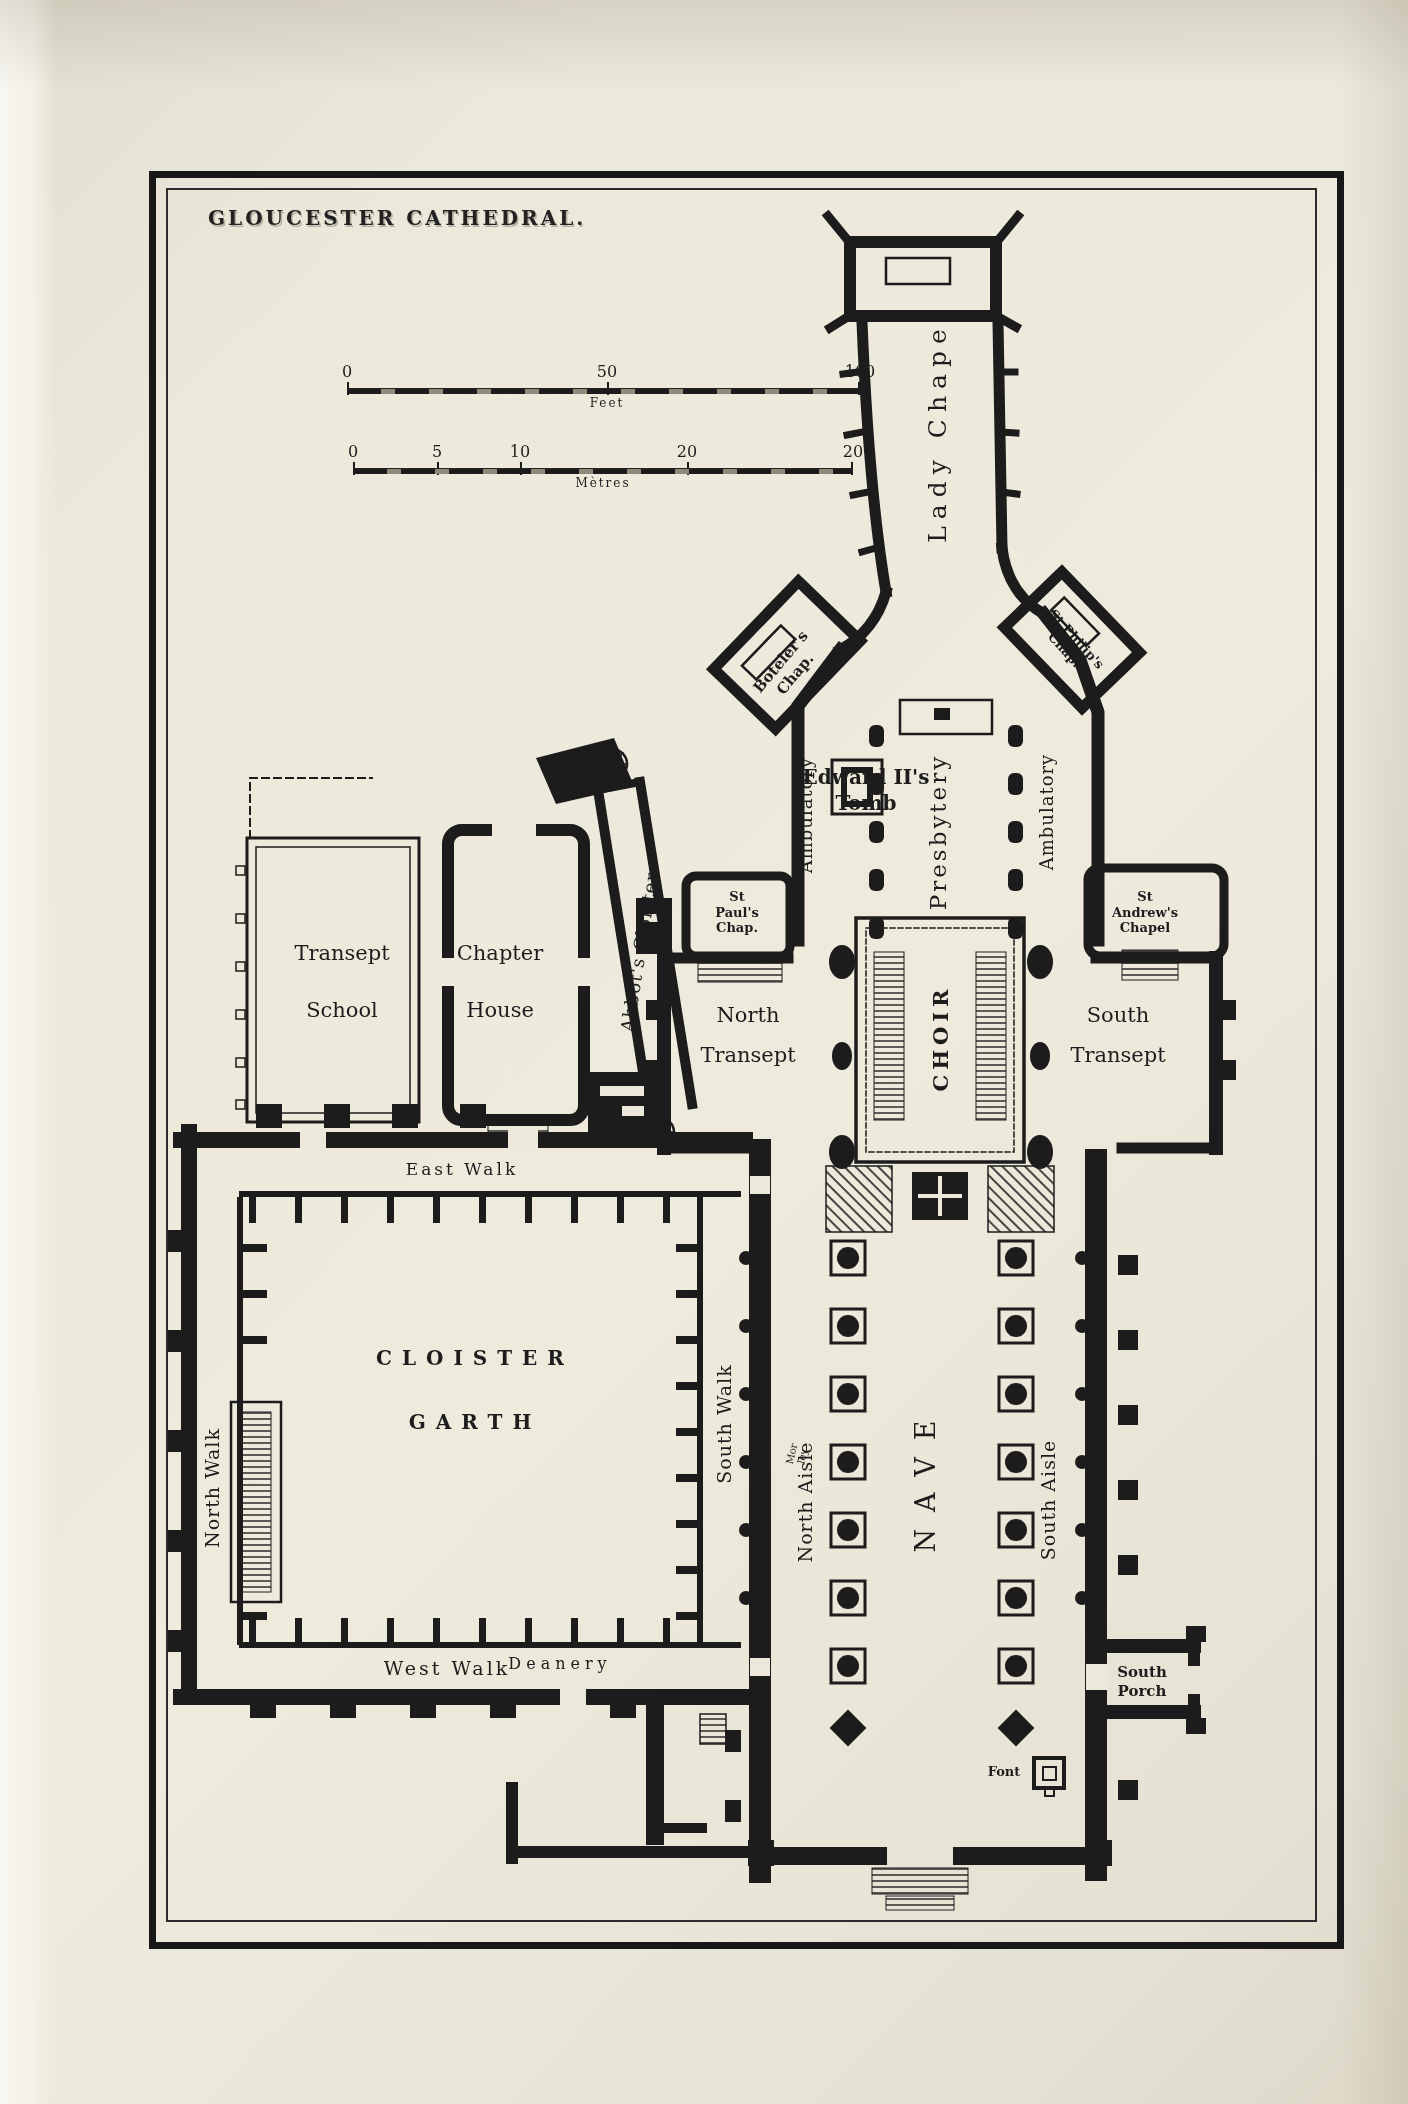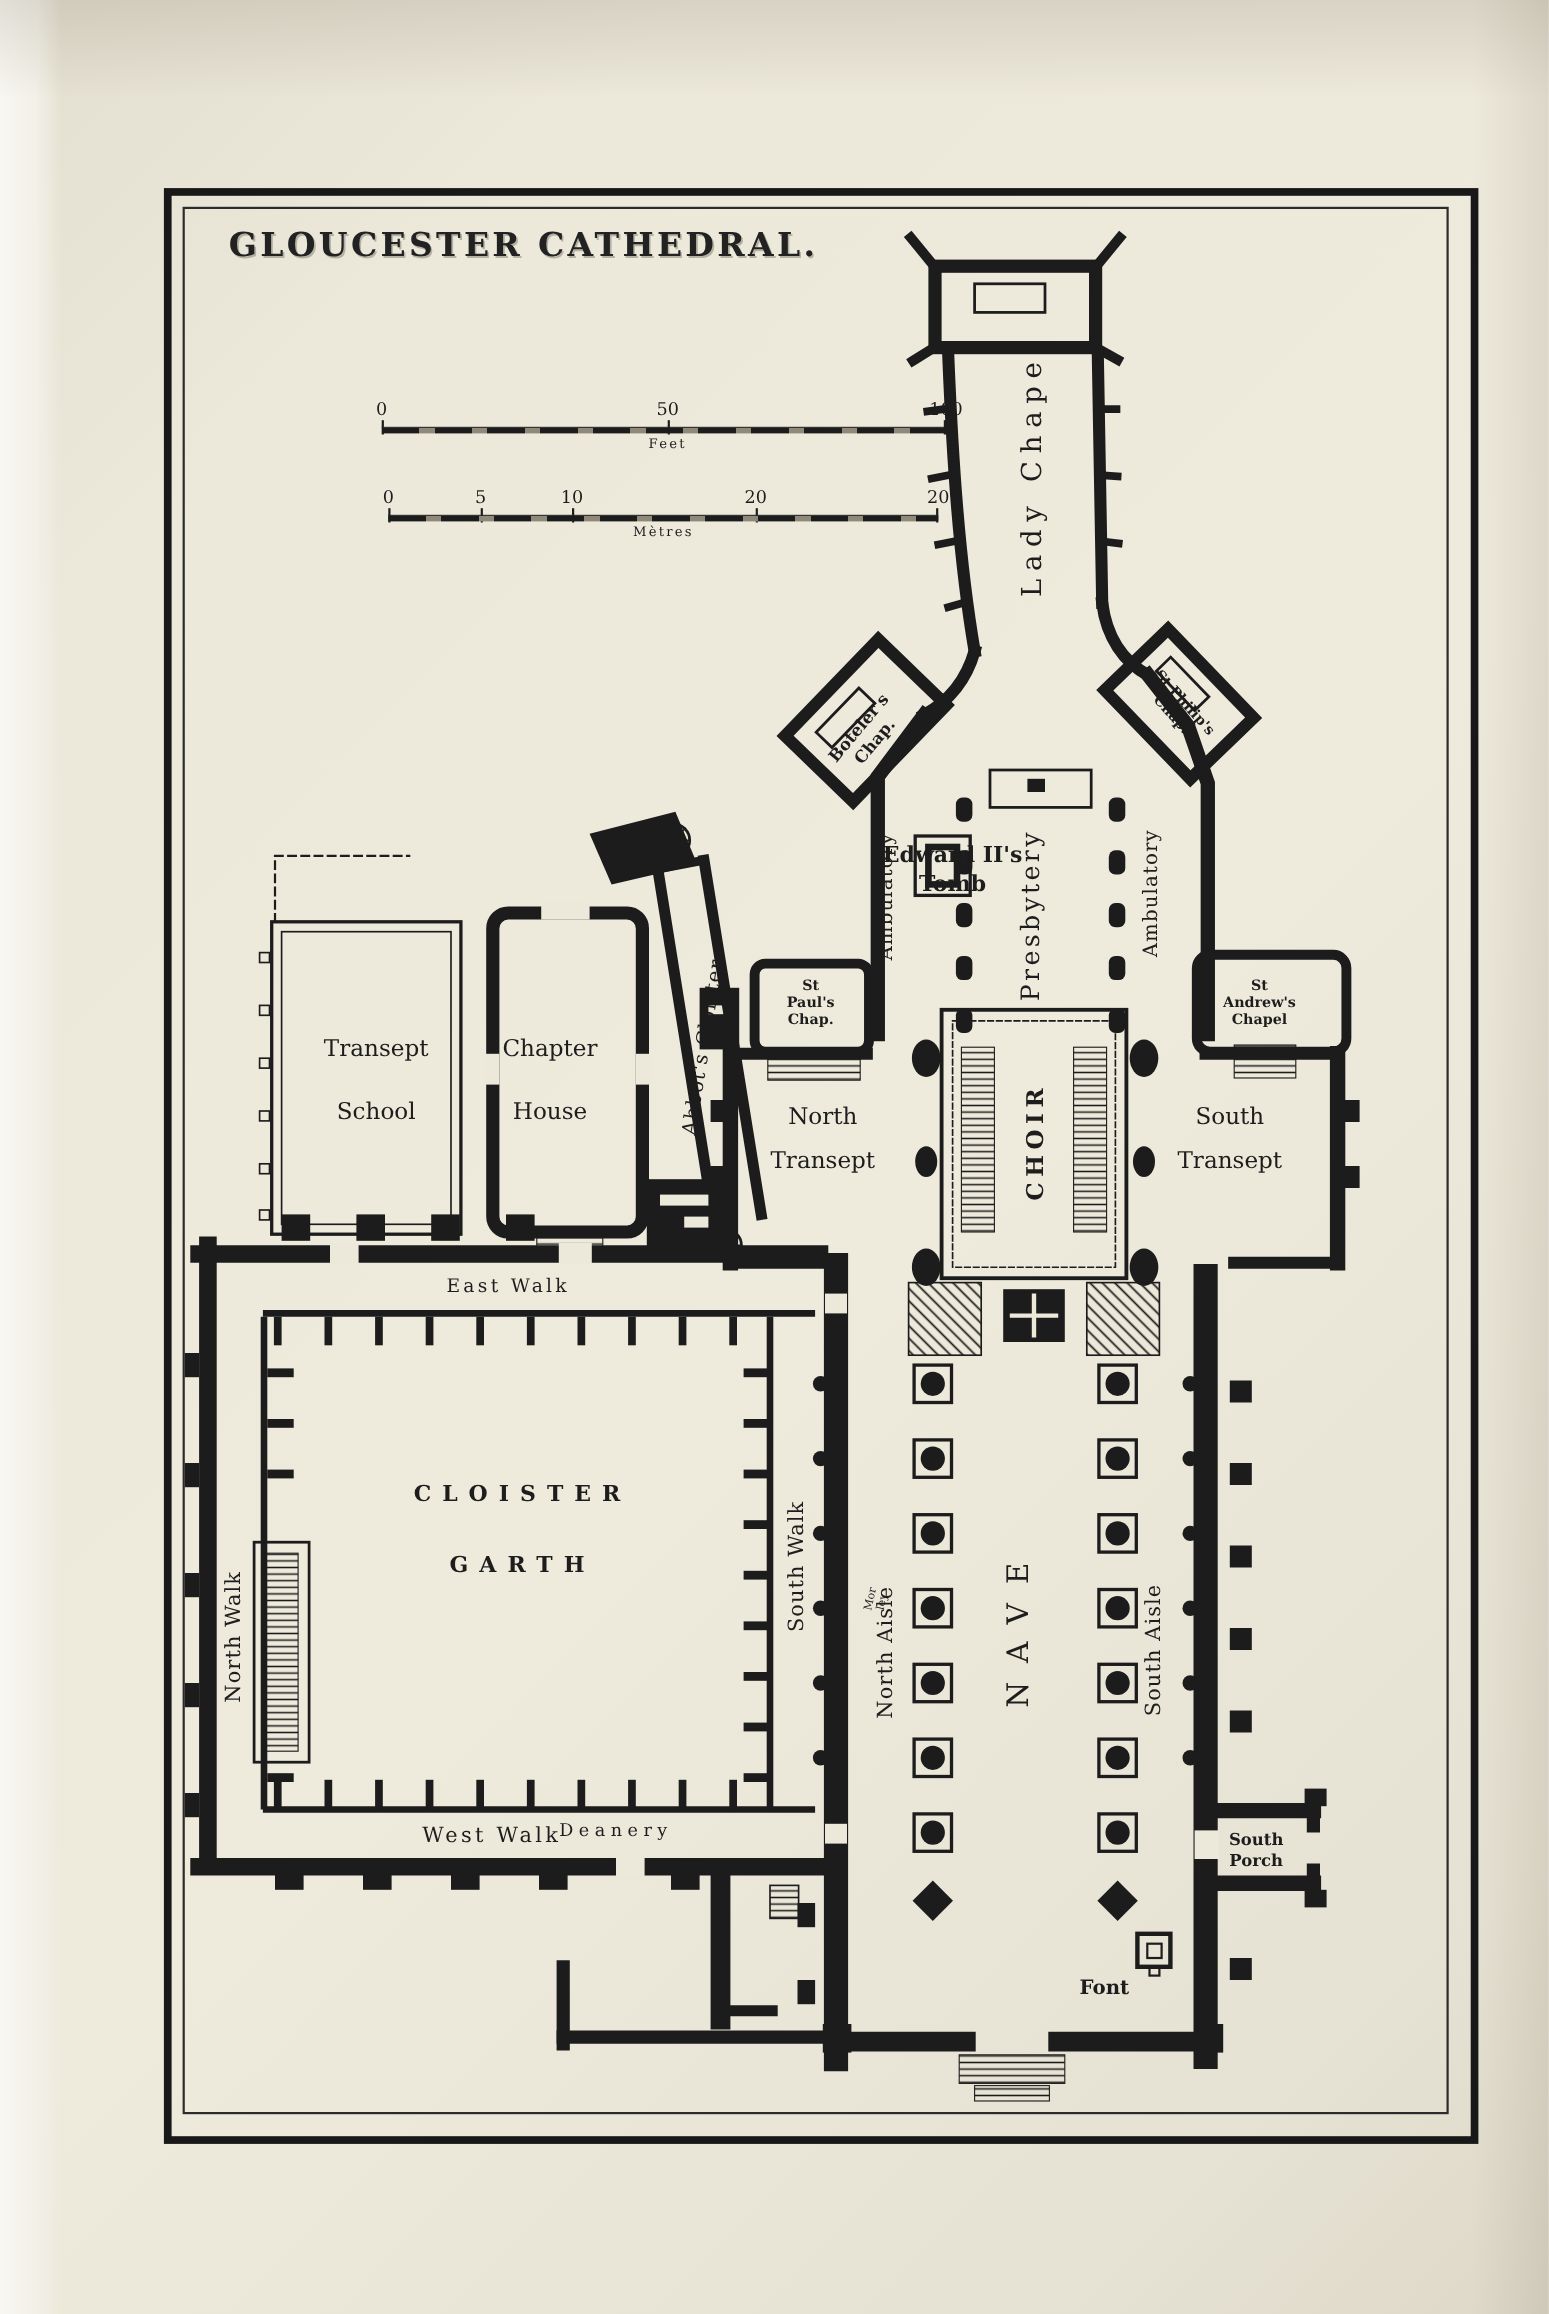--- a/index.html
+++ b/index.html
@@ -11,21 +11,21 @@
   .torn-edge{position:absolute;left:0;top:0;width:56px;height:100%;
     background:linear-gradient(90deg,#f8f7f1 0%,#f2f0e7 60%,rgba(242,240,231,0) 100%);}
   .shade-top{position:absolute;left:0;top:0;width:100%;height:90px;
     background:linear-gradient(180deg,rgba(120,112,92,.18),rgba(120,112,92,0));}
   .shade-right{position:absolute;right:0;top:0;width:70px;height:100%;
     background:linear-gradient(270deg,rgba(120,112,92,.15),rgba(120,112,92,0));}
   .frame-outer{position:absolute;left:149px;top:171px;width:1181px;height:1764px;
     border:7px solid #181818;}
   .frame-inner{position:absolute;left:166px;top:188px;width:1147px;height:1730px;
     border:2px solid #2b2b2b;}
-  .map-title{position:absolute;left:208px;top:206px;font-size:30px;font-weight:bold;
+  .map-title{position:absolute;left:208px;top:206px;font-size:20px;font-weight:bold;
     letter-spacing:3px;color:#222;text-shadow:1.5px 1.5px 0 rgba(40,38,30,.28);}
   .scalebar{position:absolute;height:60px;}
   .scalebar .num{position:absolute;transform:translateX(-50%);font-size:16px;top:0;}
   .scalebar .bar{position:absolute;left:0;right:0;top:26px;height:5px;
     border-top:1.5px solid #242424;
     background:repeating-linear-gradient(90deg,#1c1c1c 0 34px,#8f897a 34px 48px);}
   .scalebar .tick{position:absolute;width:2px;height:13px;background:#1c1c1c;top:20px;}
   .scalebar .unit{position:absolute;transform:translateX(-50%);font-size:12px;top:34px;letter-spacing:2px;}
   .plan-svg{position:absolute;left:0;top:0;pointer-events:none;}
   .lbl{position:absolute;white-space:pre-line;text-align:center;line-height:1.25;
@@ -413,13 +413,13 @@
 <div class="lbl" style="left:475px;top:1390px;font-size:20px;font-weight:bold;letter-spacing:10px;line-height:3.2;">CLOISTER
 GARTH</div>
 <div class="lbl" style="left:806px;top:1502px;font-size:19px;letter-spacing:1px;transform:translate(-50%,-50%) rotate(-90deg);">North Aisle</div>
 <div class="lbl" style="left:926px;top:1478px;font-size:27px;letter-spacing:17px;transform:translate(-50%,-50%) rotate(-90deg);">NAVE</div>
 <div class="lbl" style="left:1049px;top:1500px;font-size:19px;letter-spacing:1px;transform:translate(-50%,-50%) rotate(-90deg);">South Aisle</div>
 <div class="lbl" style="left:797px;top:1455px;font-size:10px;line-height:1.1;transform:translate(-50%,-50%) rotate(-77deg);">Mor
 ley</div>
 <div class="lbl" style="left:560px;top:1664px;font-size:16px;letter-spacing:5px;">Deanery</div>
 <div class="lbl" style="left:1142px;top:1682px;font-size:15px;font-weight:bold;line-height:1.25;">South
 Porch</div>
-<div class="lbl" style="left:1004px;top:1772px;font-size:18px;font-weight:bold;margin-top:36px;">Font</div>
+<div class="lbl" style="left:1004px;top:1772px;font-size:13px;font-weight:bold;">Font</div>
 
 </body></html>

